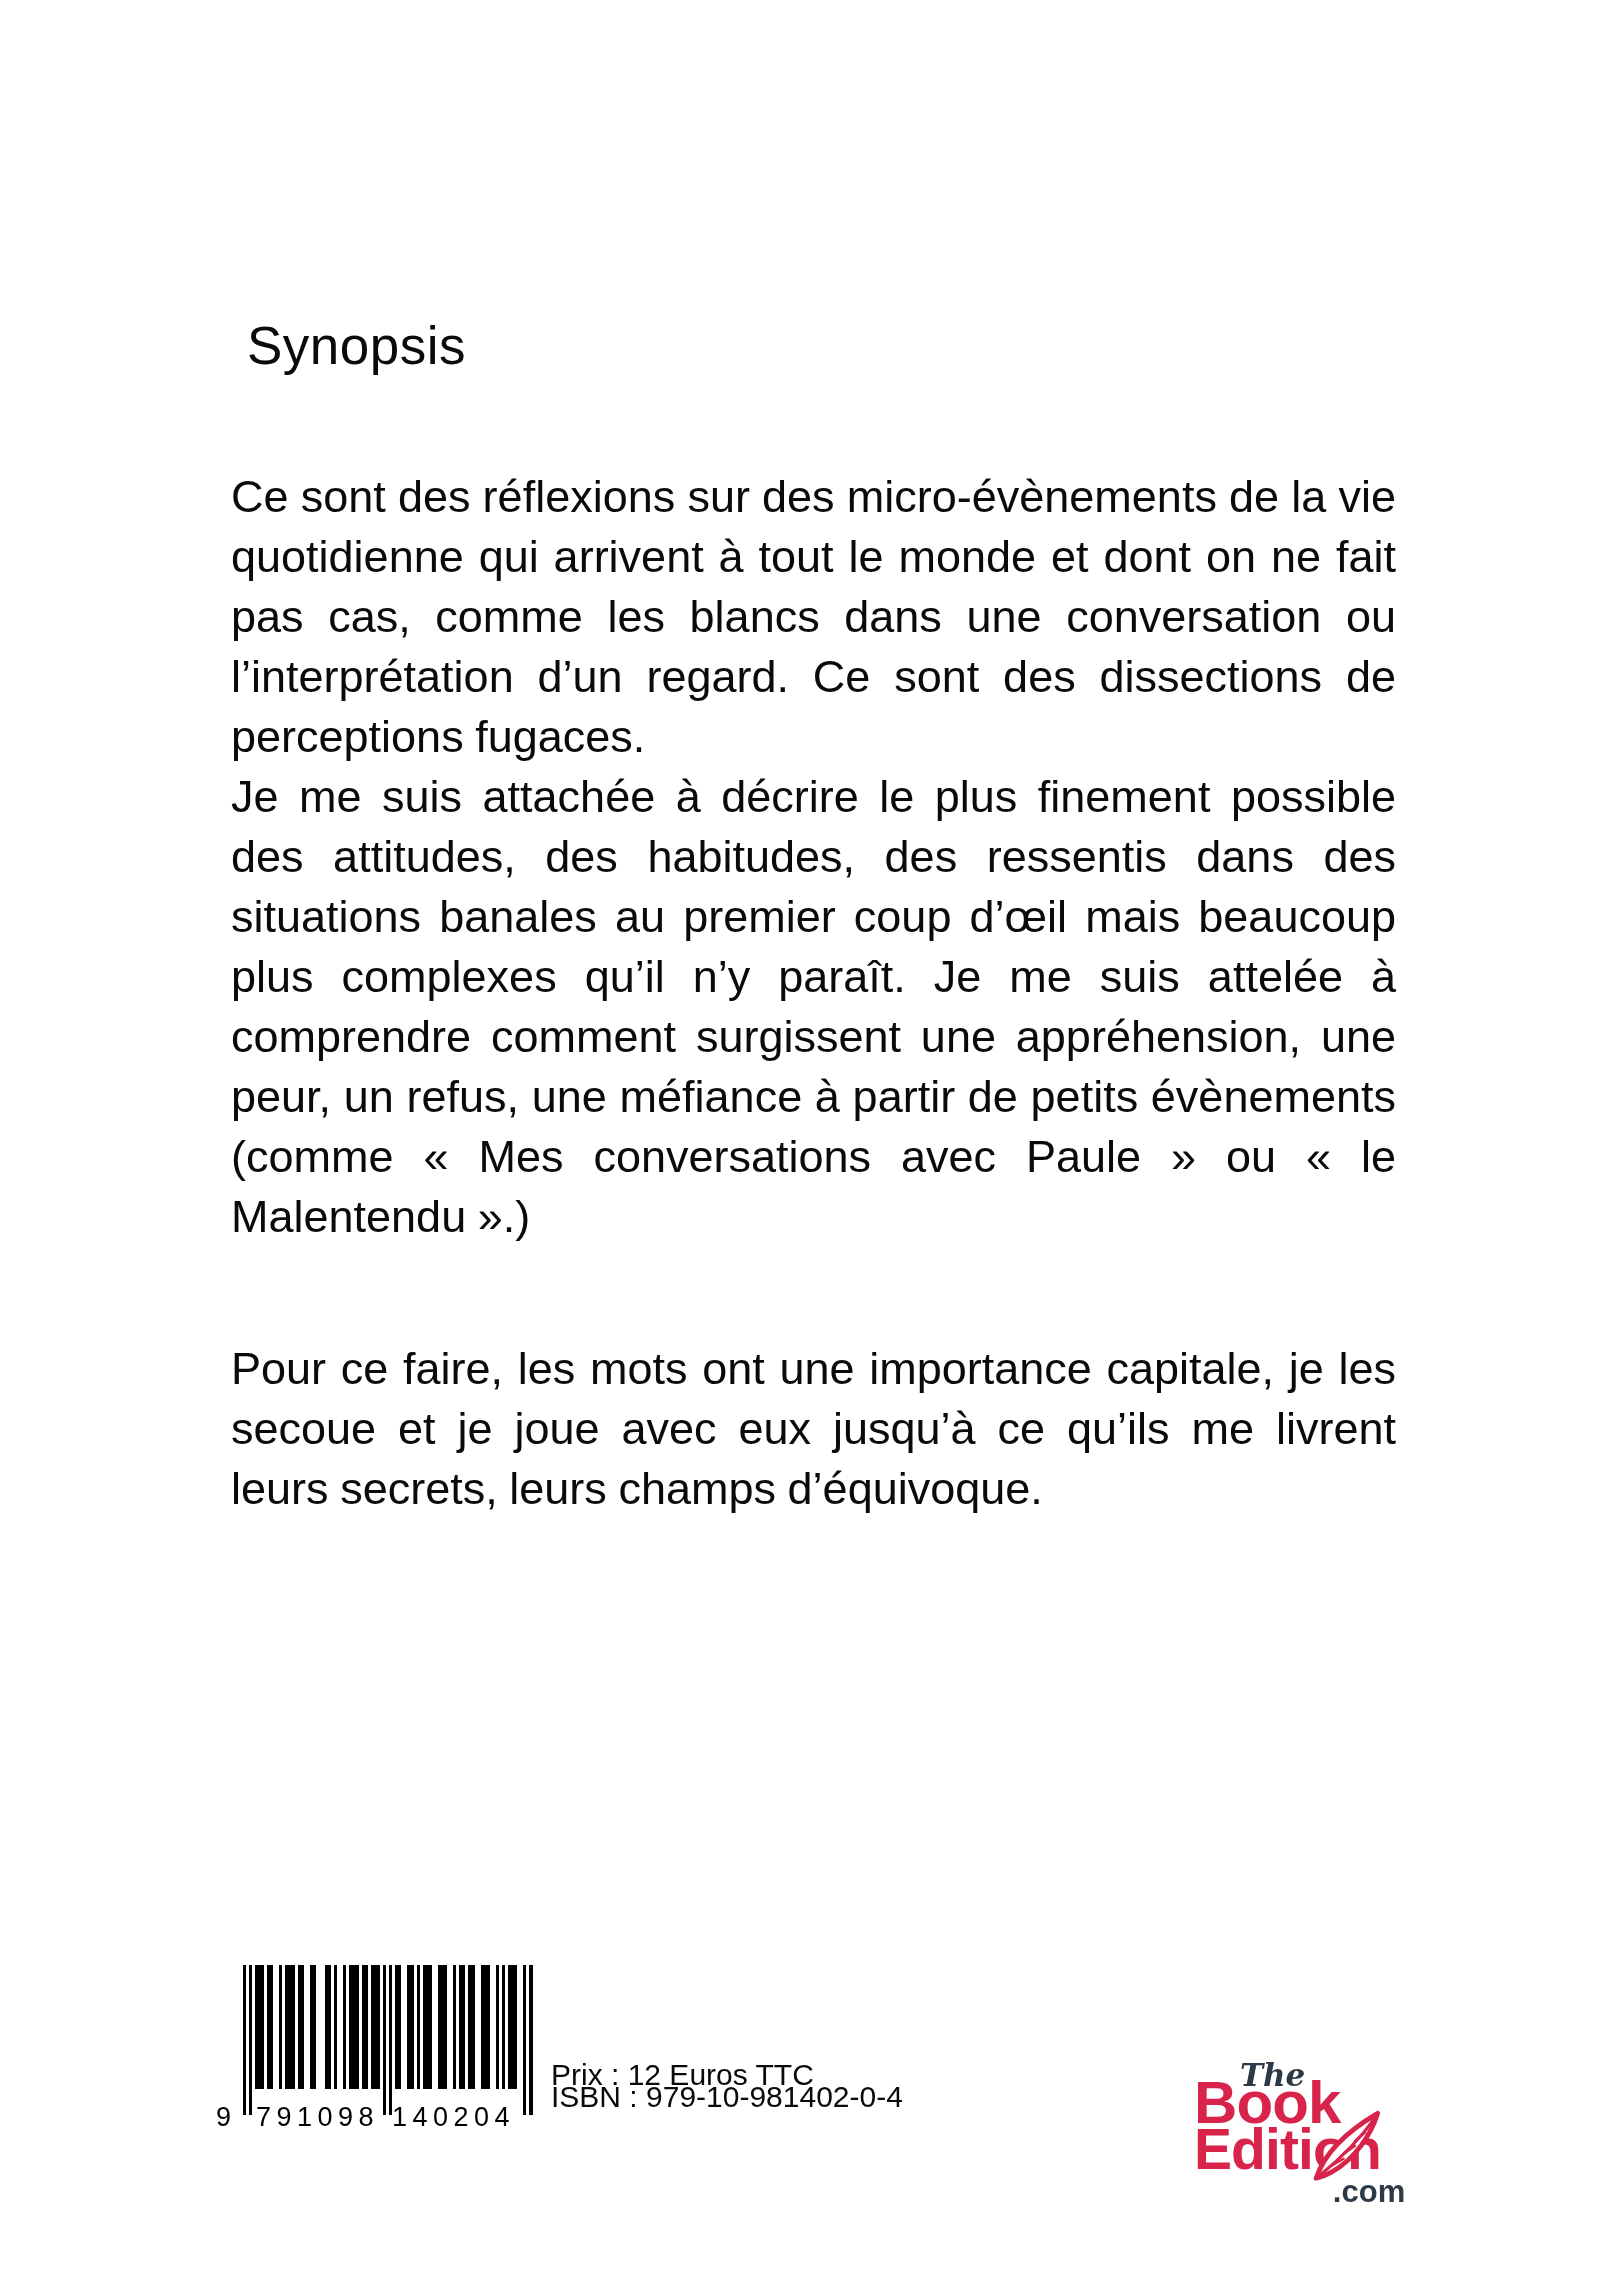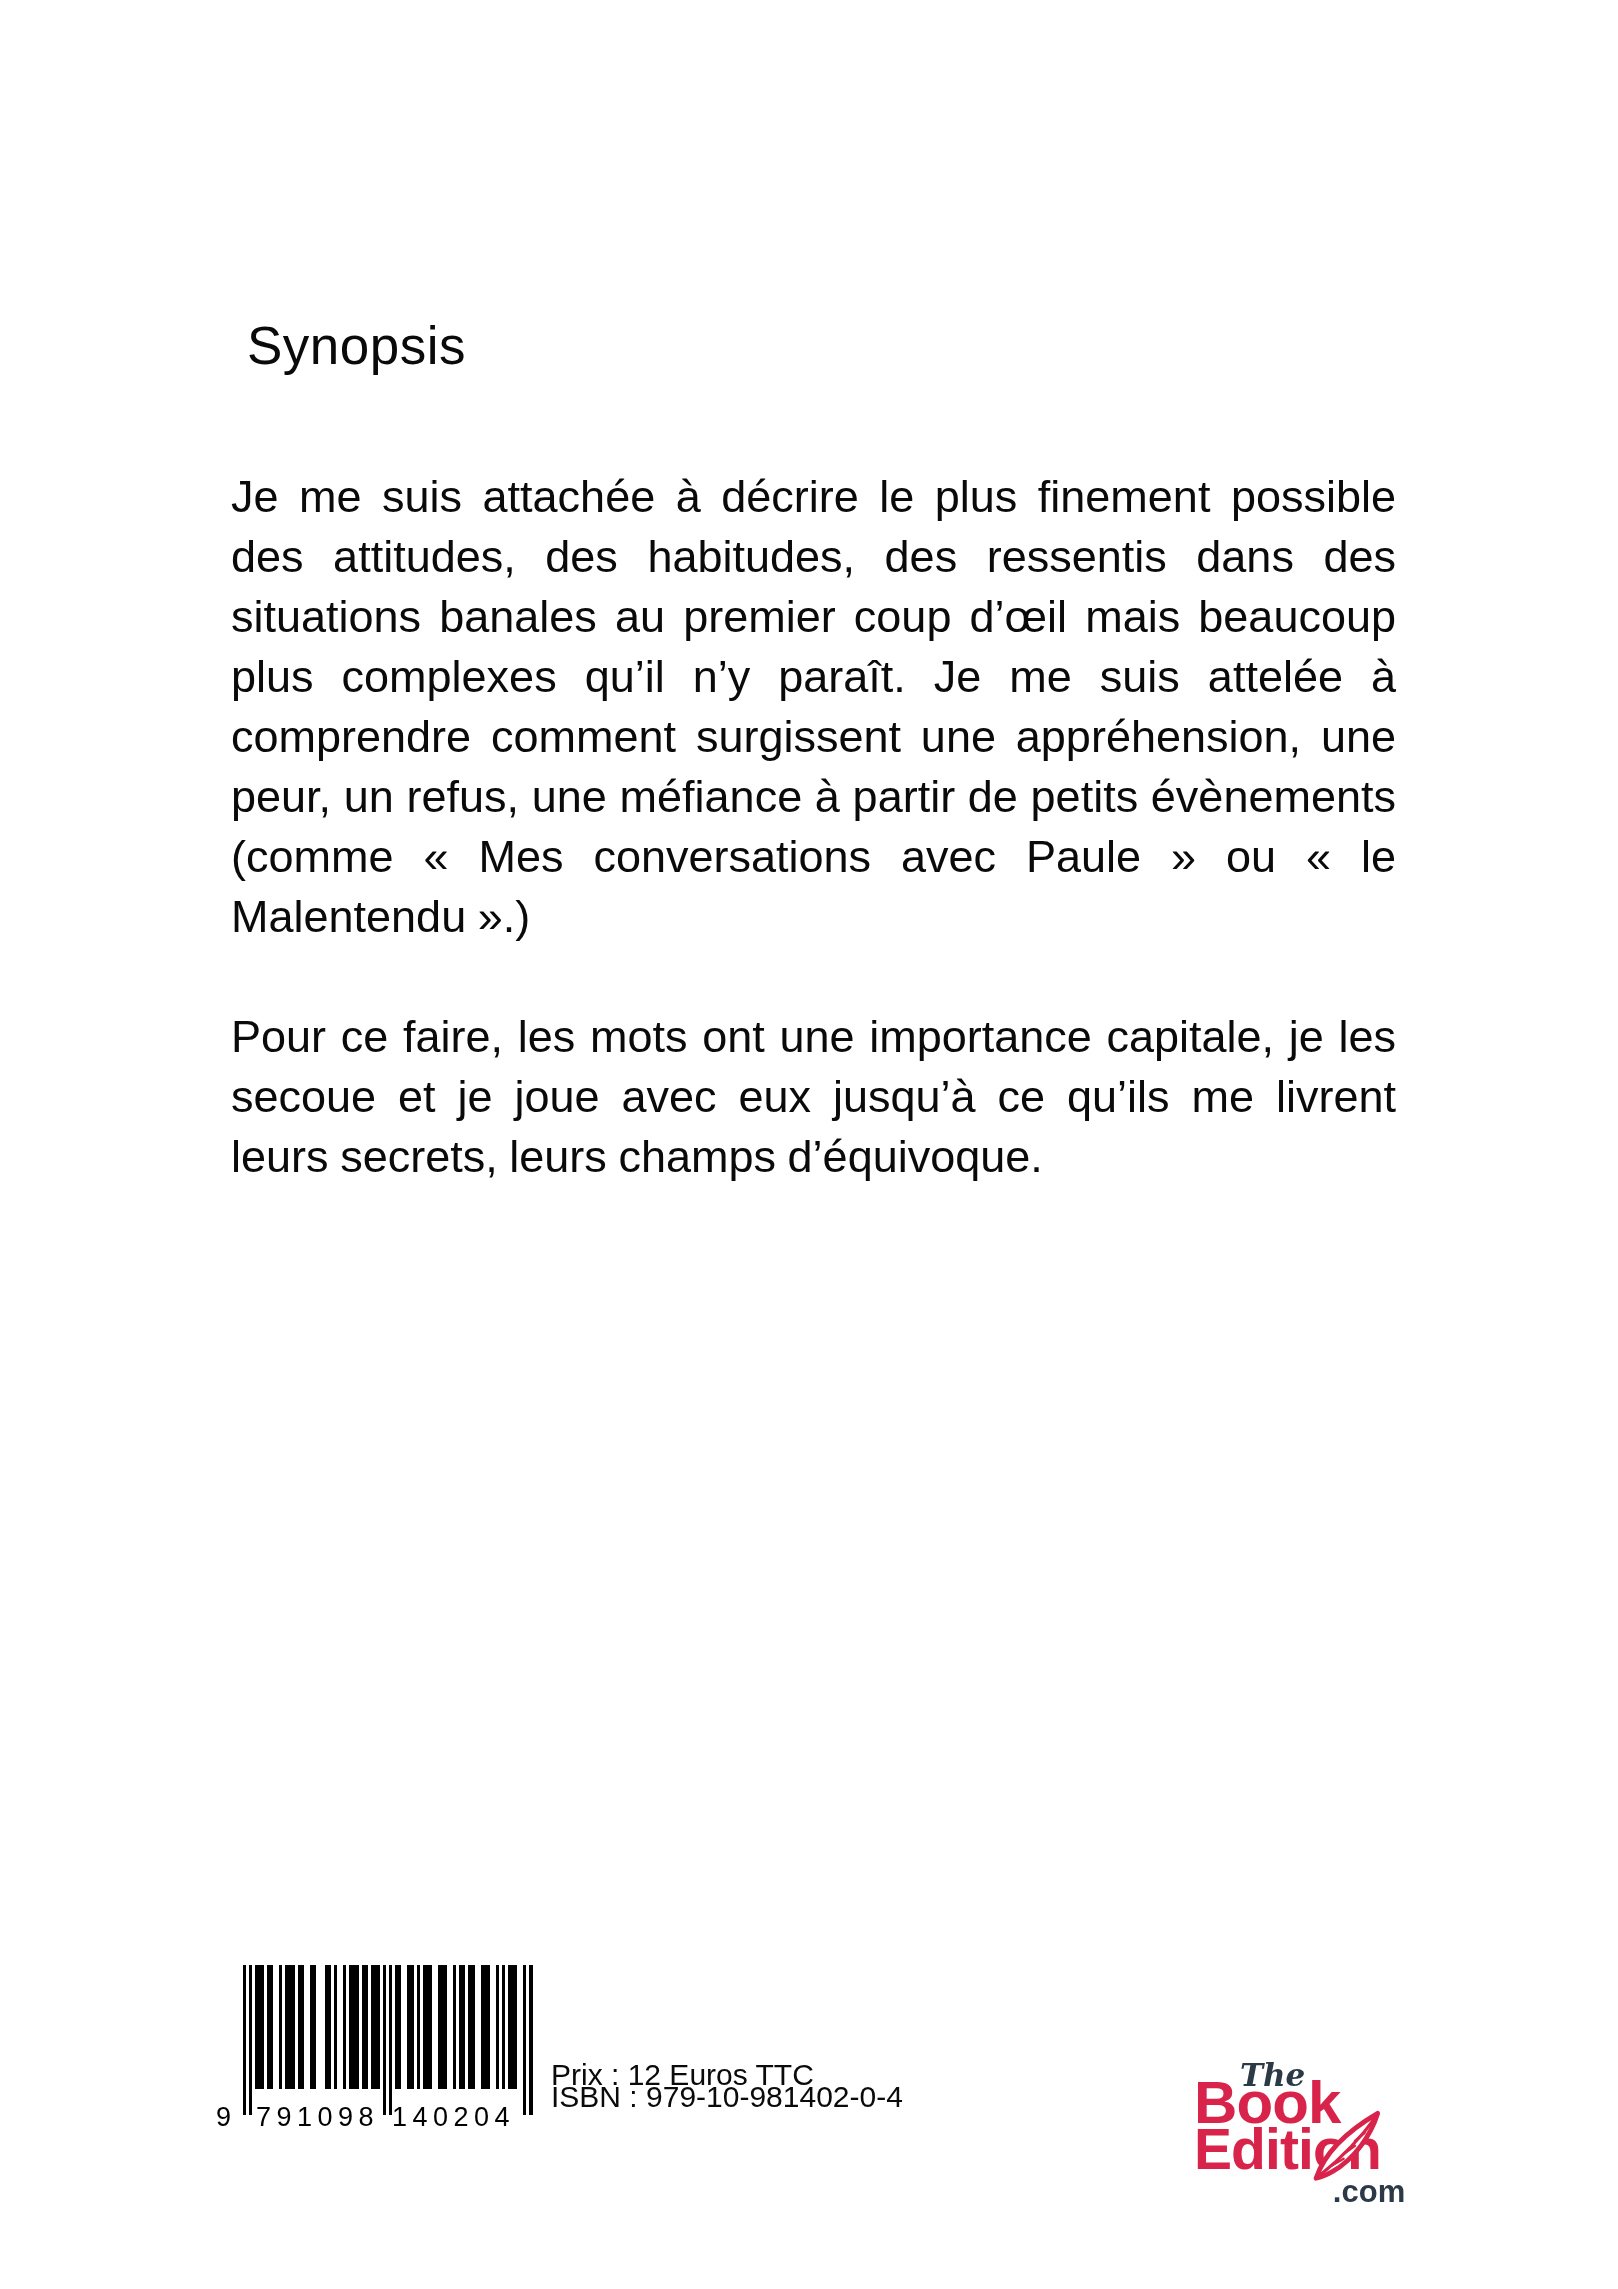--- a/index.html
+++ b/index.html
@@ -31,21 +31,21 @@
     position:absolute;
     left:231px;
     top:467px;
     width:1165px;
     font-size:45px;
     line-height:60px;
     text-align:justify;
     word-spacing:-0.9px;
   }
   .body-text p{margin:0;}
-  .body-text p.gap{margin-top:60px;}
+  .body-text p.gap{margin-top:92px;}
 
   
   .barcode-svg{
     position:absolute;
     left:242px;
     top:1965px;
     fill:#000;
     shape-rendering:crispEdges;
   }
   .bc-num{
@@ -135,20 +135,21 @@
   }
 </style>
 </head>
 <body>
 
 <div class="page">
 
   <h1 class="title">Synopsis</h1>
 
   <div class="body-text">
+    <p>Ce sont des réflexions sur des micro-évènements de la vie quotidienne qui arrivent à tout le monde et dont on ne fait pas cas, comme les blancs dans une conversation ou l’interprétation d’un regard. Ce sont des dissections de perceptions fugaces.</p>
     <p>Je me suis attachée à décrire le plus finement possible des attitudes, des habitudes, des ressentis dans des situations banales au premier coup d’œil mais beaucoup plus complexes qu’il n’y paraît. Je me suis attelée à comprendre comment surgissent une appréhension, une peur, un refus, une méfiance à partir de petits évènements (comme « Mes conversations avec Paule » ou « le Malentendu ».)</p>
     <p class="gap">Pour ce faire, les mots ont une importance capitale, je les secoue et je joue avec eux jusqu’à ce qu’ils me livrent leurs secrets, leurs champs d’équivoque.</p>
   </div>
 
   <svg id="barcode-svg" class="barcode-svg" width="292" height="150" viewBox="0 0 316 163">
       <rect x="0.00" y="0" width="3.38" height="163"></rect>
       <rect x="6.63" y="0" width="3.38" height="163"></rect>
       <rect x="13.26" y="0" width="3.38" height="135"></rect>
       <rect x="16.58" y="0" width="3.38" height="135"></rect>
       <rect x="19.89" y="0" width="3.38" height="135"></rect>

